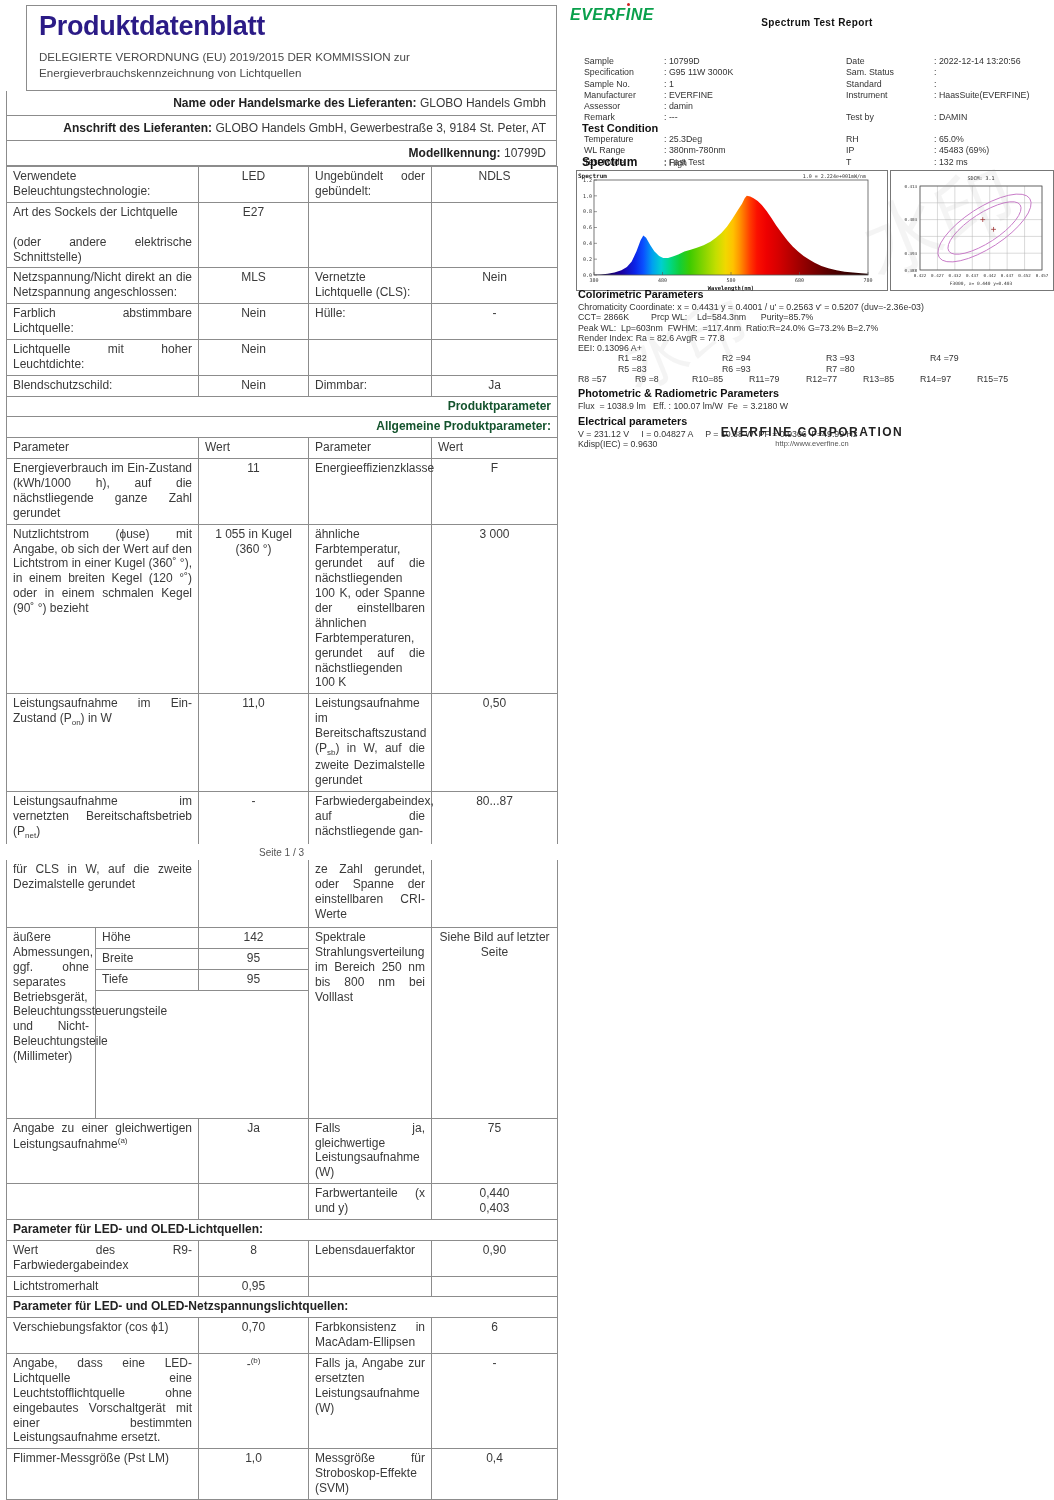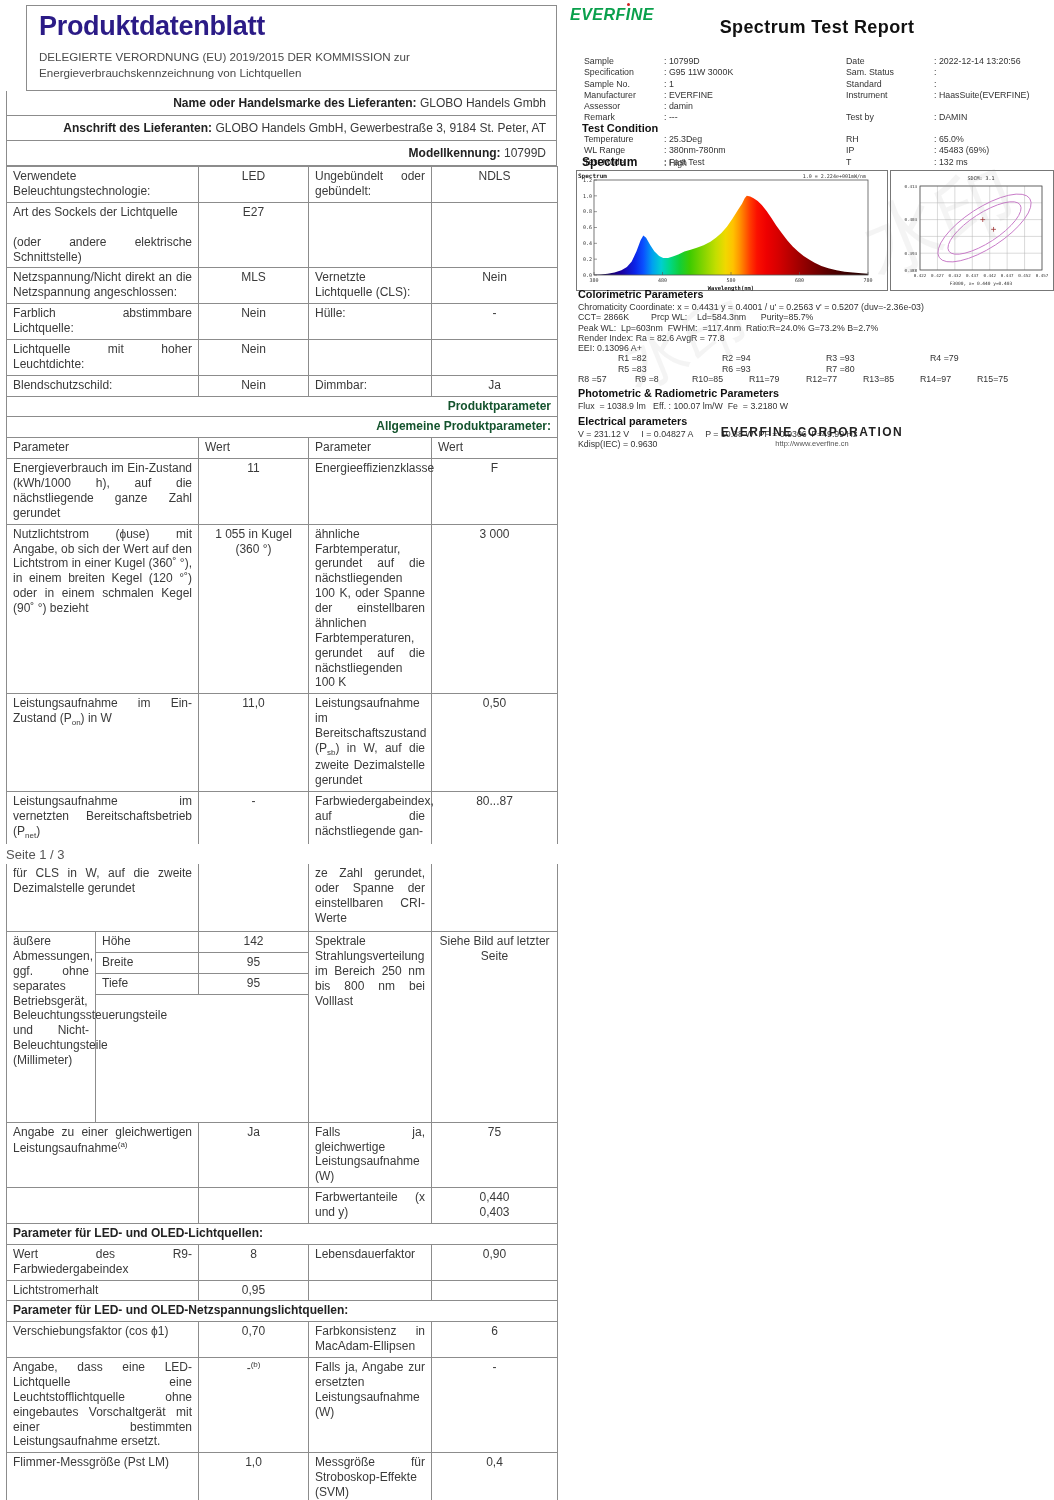--- a/index.html
+++ b/index.html
@@ -18,31 +18,31 @@
   td{border:1px solid #8c8c8c;padding:2px 6px 3px;vertical-align:top;}
   tr.ntr td{border-top:none;}
   tr.nbr td{border-bottom:none;}
   td.p{text-align:justify;}
   td.w{text-align:center;}
   td.hd{font-weight:bold;color:#14532d;text-align:right;}
   td.hdl{font-weight:bold;color:#222;text-align:left;}
   td.ch{text-align:left;}
   td.filler{height:122px;}
   td.cont{height:62px;}
-  .seite{width:551px;text-align:left;font-size:13px;color:#555;padding:3px 2px 2px 0;}
+  .seite{width:551px;text-align:center;font-size:10px;color:#555;padding:3px 2px 2px 0;}
   sub{font-size:8px;}
   sup{font-size:8px;}
   
   .report{position:absolute;left:562px;top:0;width:492px;height:470px;font-size:8.8px;color:#333;}
   .logo{position:absolute;left:8px;top:6px;font-size:16px;font-weight:bold;font-style:italic;
         color:#0aa04c;letter-spacing:0.5px;}
   .logo .idot{position:relative;}
   .logo .idot::after{content:"";position:absolute;left:1px;top:-3px;width:3px;height:3px;background:#d02020;border-radius:50%;}
   .rtitle{position:absolute;left:140px;top:17px;width:230px;text-align:center;
-          font-size:18px;font-weight:bold;color:#111;letter-spacing:0.4px;}
+          font-size:10px;font-weight:bold;color:#111;letter-spacing:0.4px;}
   .grid4{position:absolute;left:22px;display:grid;grid-template-columns:80px 182px 88px auto;
          line-height:11.3px;white-space:pre;}
   .grid4 span{overflow:hidden;}
   .tc-head{position:absolute;left:20px;top:122px;font-size:11px;font-weight:bold;color:#111;}
   .spec-row{position:absolute;left:20px;top:155px;}
   .spec-row .sl{display:inline-block;width:82px;font-size:12px;font-weight:bold;color:#111;}
   .charts{position:absolute;left:14px;top:170px;display:flex;gap:2px;}
   .params{position:absolute;left:16px;top:285px;width:472px;}
   .phead{font-size:10.8px;font-weight:bold;color:#111;margin:3px 0 2px;}
   .pline{white-space:pre-wrap;line-height:10.3px;}

